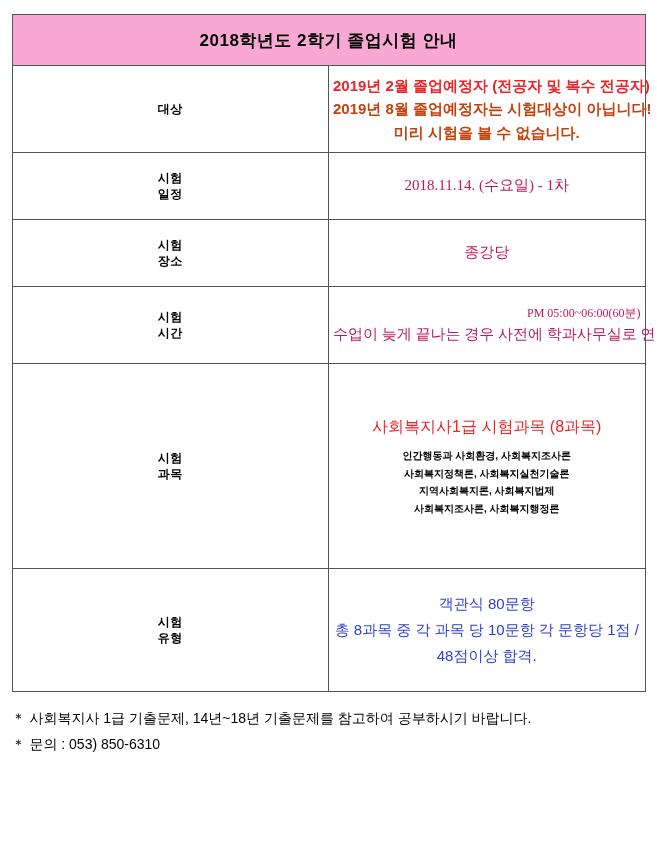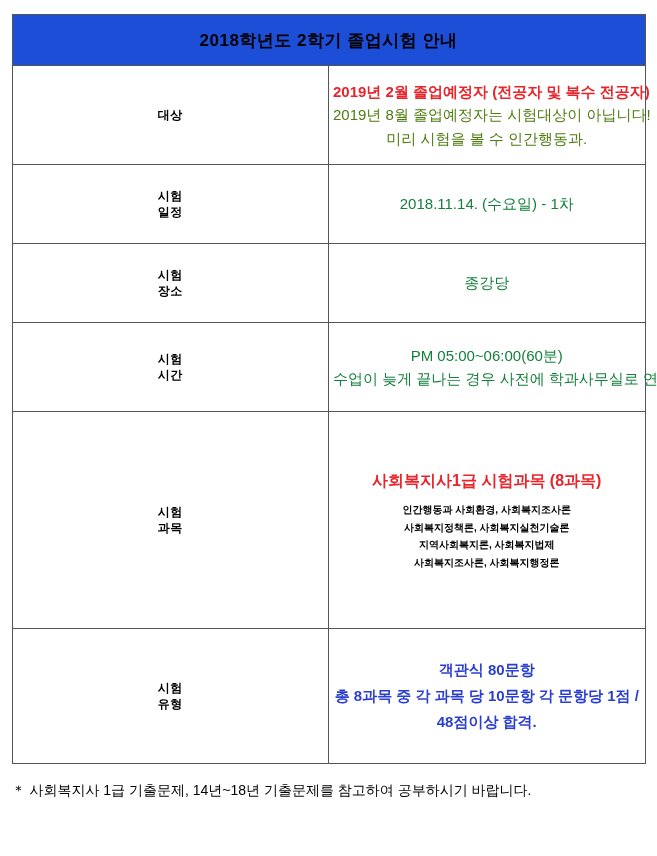--- a/index.html
+++ b/index.html
@@ -24,24 +24,24 @@
   table.notice {
     width: 634px;
     margin: 0 auto;
     border-collapse: collapse;
     table-layout: fixed;
   }
   table.notice td {
     border: 1px solid #555555;
     vertical-align: middle;
     text-align: center;
-    padding: 8px 4px;
+    padding: 2px 4px;
   }
   .title-cell {
-    background: #1d4ed8;
+    background: #f9a8d4;
     font-size: 17px;
     font-weight: bold;
     letter-spacing: 0.5px;
     height: 36px;
     padding: 7px 4px !important;
   }
   .label-cell {
     width: 62px;
     font-size: 12px;
     font-weight: bold;
@@ -54,84 +54,85 @@
   }
   .line {
     display: block;
     white-space: nowrap;
   }
   .red {
     color: #e8252a;
     font-weight: bold;
   }
   .blue {
-    color: #4d7c0f;
-    font-weight: normal;
+    color: #c2410c;
+    font-weight: bold;
   }
   .black {
-    color: #15803d;
+    color: #be185d;
+    font-family: Liberation Serif, serif;
   }
   .row-target td { height: 82px; }
   .row-date td { height: 62px; }
   .row-place td { height: 62px; }
   .row-time td { height: 72px; }
   .row-subject td { height: 200px; }
   .row-type td { height: 118px; }
 
   .subject-head {
     font-size: 16px;
-    font-weight: bold;
+    font-weight: normal;
     color: #e8252a;
     display: block;
     margin-bottom: 8px;
   }
   .subject-line {
     display: block;
     font-size: 10px;
     font-weight: bold;
     color: #000000;
     line-height: 1.75;
   }
   .type-line {
     display: block;
     font-size: 15px;
-    font-weight: bold;
+    font-weight: normal;
     color: #2b3fcf;
     line-height: 1.75;
   }
   .footnotes {
     width: 634px;
     margin: 14px auto 4px auto;
     font-size: 14px;
     line-height: 1.85;
   }
   .footnote {
     display: block;
     white-space: nowrap;
   }
-  .time-main { font-size: 15px; display:block; }
+  .time-main { font-size: 12px; display:block;text-align:right; }
   .time-sub { font-size: 15px; display:block; }
 </style>
 </head>
 <body>
 
 <div class="page">
 
   <table class="notice">
     <tbody>
       <tr>
         <td class="title-cell" colspan="2">2018학년도 2학기 졸업시험 안내</td>
       </tr>
 
       <tr class="row-target">
         <td class="label-cell">대상</td>
         <td class="content-cell">
           <span class="line red">2019년 2월 졸업예정자 (전공자 및 복수 전공자)</span>
           <span class="line blue">2019년 8월 졸업예정자는 시험대상이 아닙니다!</span>
-          <span class="line blue">미리 시험을 볼 수 인간행동과.</span>
+          <span class="line blue">미리 시험을 볼 수 없습니다.</span>
         </td>
       </tr>
 
       <tr class="row-date">
         <td class="label-cell">
           <span class="line">시험</span>
           <span class="line">일정</span>
         </td>
         <td class="content-cell">
           <span class="line black">2018.11.14. (수요일) - 1차</span>
@@ -182,15 +183,16 @@
           <span class="type-line">객관식 80문항</span>
           <span class="type-line">총 8과목 중 각 과목 당 10문항 각 문항당 1점 /</span>
           <span class="type-line">48점이상 합격.</span>
         </td>
       </tr>
     </tbody>
   </table>
 
   <div class="footnotes">
     <span class="footnote">＊ 사회복지사 1급 기출문제, 14년~18년 기출문제를 참고하여 공부하시기 바랍니다.</span>
+    <span class="footnote">＊ 문의 : 053) 850-6310</span>
   </div>
 
 </div>
 
 </body></html>

